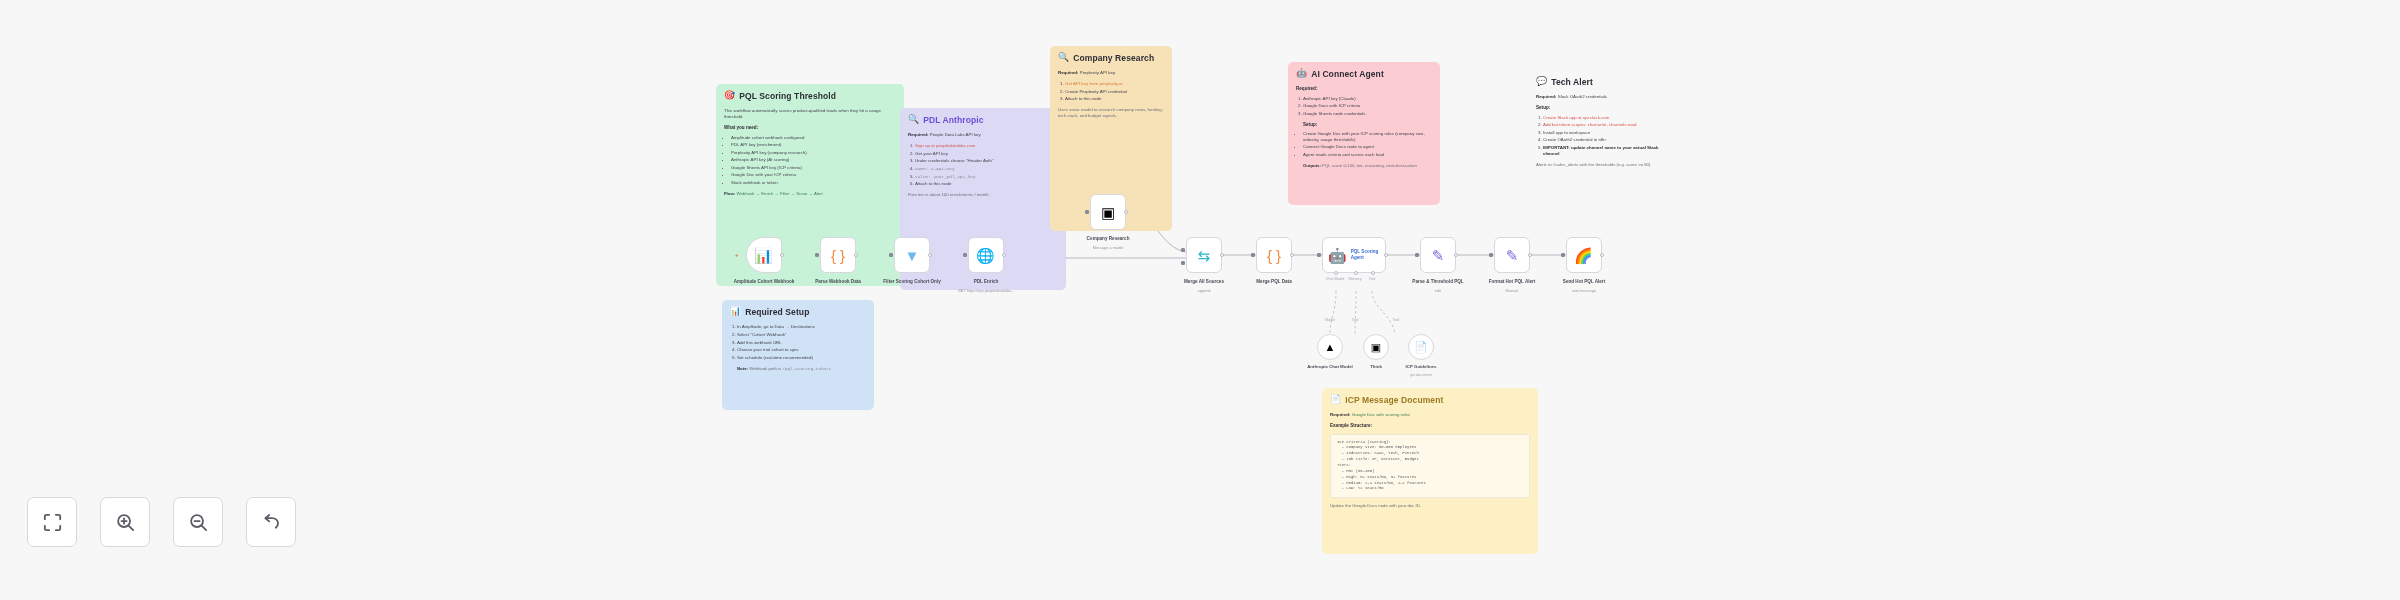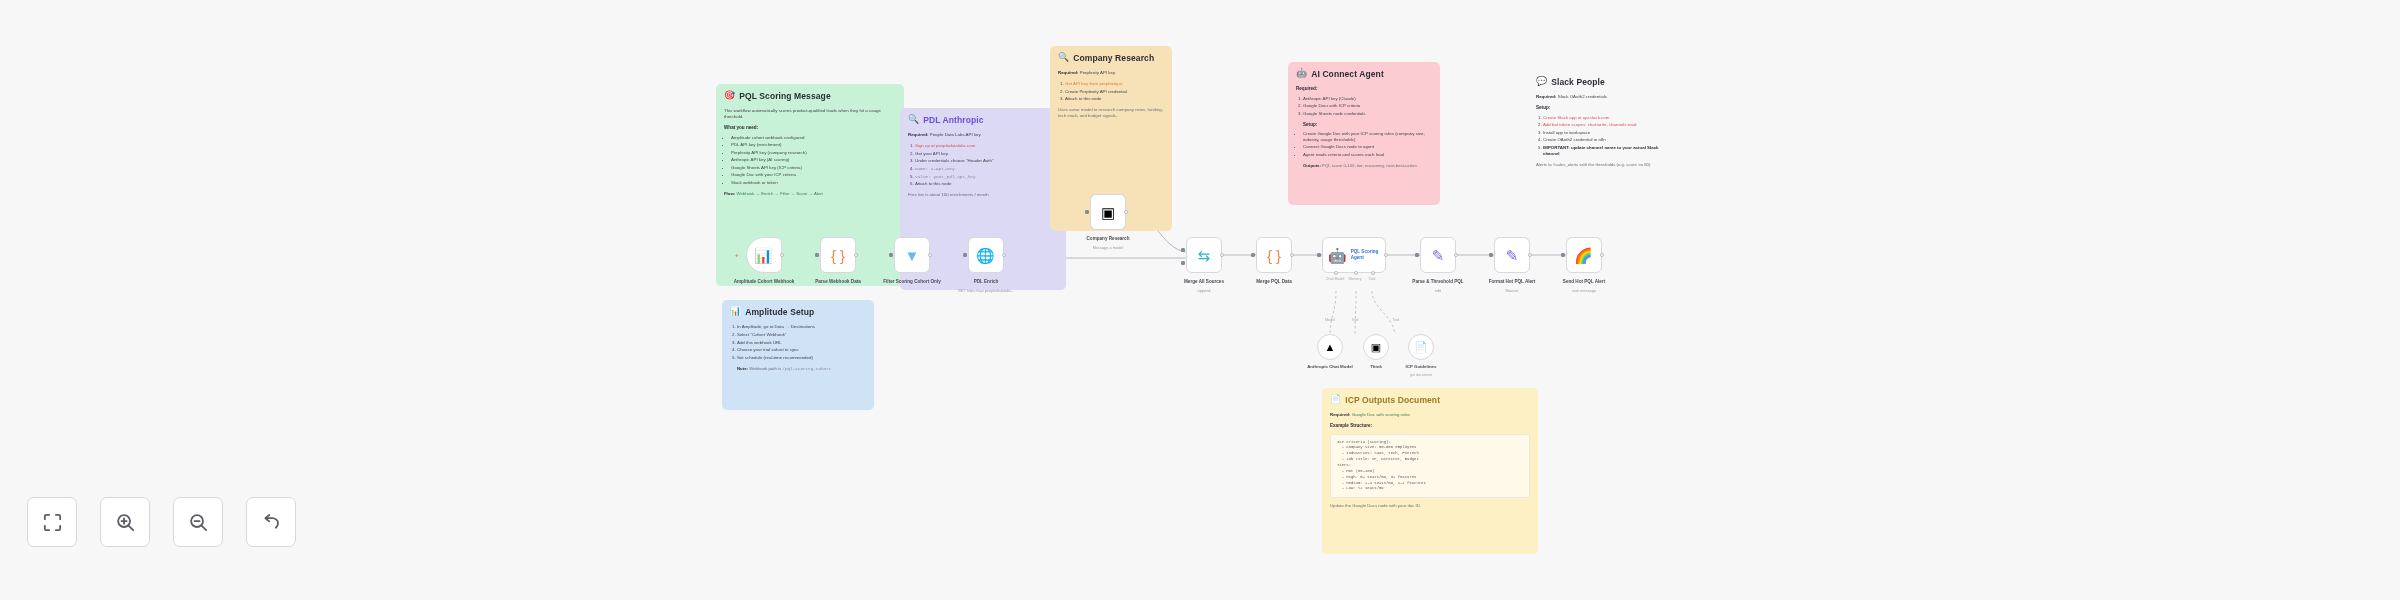--- a/index.html
+++ b/index.html
@@ -172,21 +172,21 @@
       <polygon points="1494,252 1500,255 1494,258"></polygon>
       <polygon points="1420,252 1426,255 1420,258"></polygon>
       <polygon points="1322,252 1328,255 1322,258"></polygon>
       <polygon points="1256,252 1262,255 1256,258"></polygon>
     </g>
   </svg>
 
   <div class="note" id="note-pql-workflow">
     <div class="note-title">
       <span class="t-ico">🎯</span>
-      <span class="t-txt">PQL Scoring Message</span>
+      <span class="t-txt">PQL Scoring Threshold</span>
     </div>
     <p class="para">This workflow automatically scores product-qualified leads when they hit a usage threshold.</p>
     <div class="sec">What you need:</div>
     <ul>
       <li>Amplitude cohort webhook configured</li>
       <li>PDL API key (enrichment)</li>
       <li>Perplexity API key (company research)</li>
       <li>Anthropic API key (AI scoring)</li>
       <li>Google Sheets API key (ICP criteria)</li>
       <li>Google Doc with your ICP criteria</li>
@@ -254,60 +254,60 @@
     </ul>
     <div class="foot indent">
       <span class="strong">Outputs:</span>
       <span>PQL score 0-100, tier, reasoning, next-best-action</span>
     </div>
   </div>
 
   <div class="note" id="note-slack">
     <div class="note-title">
       <span class="t-ico">💬</span>
-      <span class="t-txt">Slack People</span>
+      <span class="t-txt">Tech Alert</span>
     </div>
     <p class="para">
       <span class="strong orange">Required:</span>
       <span>Slack OAuth2 credentials</span>
     </p>
     <div class="sec">Setup:</div>
     <ol>
       <li><span class="red">Create Slack app at api.slack.com</span></li>
       <li><span class="red">Add bot token scopes: chat:write, channels:read</span></li>
       <li>Install app to workspace</li>
       <li>Create OAuth2 credential in n8n</li>
       <li><span class="strong red">IMPORTANT: update channel name to your actual Slack channel</span></li>
     </ol>
     <div class="foot">Alerts to #sales_alerts with the thresholds (e.g. score &gt;= 80)</div>
   </div>
 
   <div class="note" id="note-amplitude">
     <div class="note-title">
       <span class="t-ico">📊</span>
-      <span class="t-txt">Amplitude Setup</span>
+      <span class="t-txt">Required Setup</span>
     </div>
     <ol>
       <li>In Amplitude, go to Data → Destinations</li>
       <li>Select "Cohort Webhook"</li>
       <li>Add this webhook URL</li>
       <li>Choose your trial cohort to sync</li>
       <li>Set schedule (real-time recommended)</li>
     </ol>
     <div class="foot indent">
       <span class="strong red">Note:</span>
       <span>Webhook path is</span>
       <span class="mono">/pql-scoring-cohort</span>
     </div>
   </div>
 
   <div class="note" id="note-icp">
     <div class="note-title">
       <span class="t-ico">📄</span>
-      <span class="t-txt" style="color:#9a7a22">ICP Outputs Document</span>
+      <span class="t-txt" style="color:#9a7a22">ICP Message Document</span>
     </div>
     <p class="para">
       <span class="strong">Required:</span>
       <span class="grn">Google Doc with scoring rules</span>
     </p>
     <div class="sec">Example Structure:</div>
     <div class="codeblock">ICP Criteria (scoring):
   - Company size: 50-500 employees
   - Industries: SaaS, Tech, Fintech
   - Job title: VP, Director, Budget

